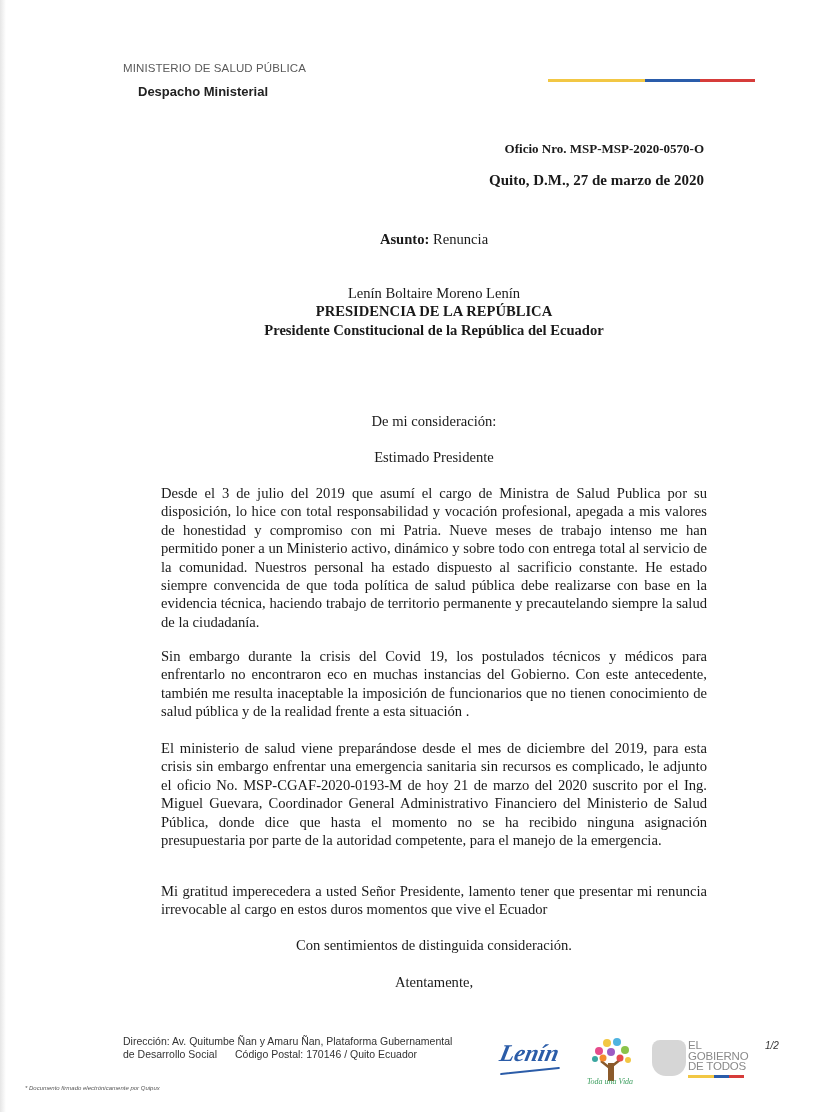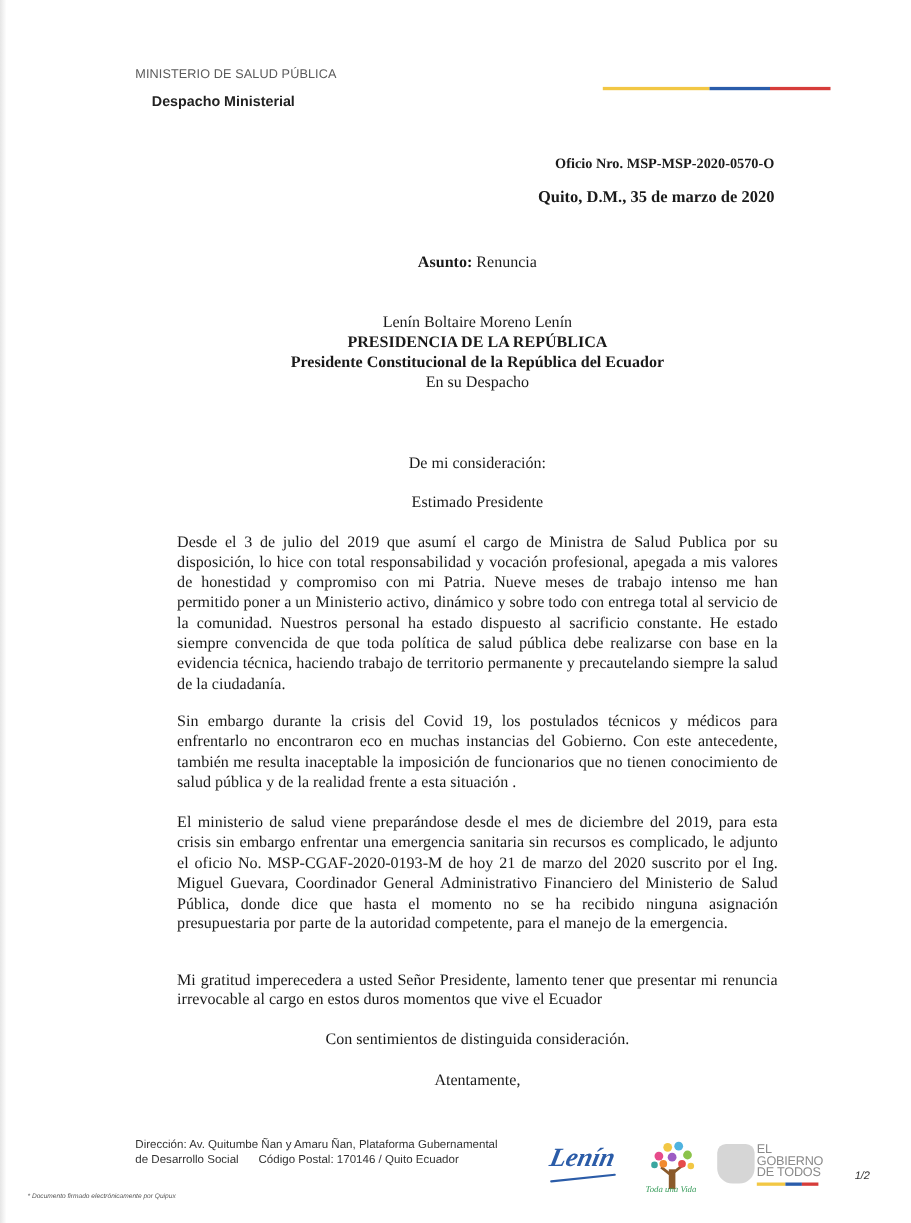--- a/index.html
+++ b/index.html
@@ -26,21 +26,21 @@
   .p1 { top: 484px; }
   .p2 { top: 647px; }
   .p3 { top: 739px; }
   .p4 { top: 882px; }
   .cierre { top: 936px; }
   .atent { top: 973px; }
 
   .footer-addr { position: absolute; left: 123px; top: 1035px; font-family: "Liberation Sans", sans-serif; font-size: 10.5px; line-height: 13.3px; color: #333; }
   .footer-addr .gap { display: inline-block; width: 18px; }
   .quipux { position: absolute; left: 25px; top: 1085px; font-family: "Liberation Sans", sans-serif; font-size: 6px; font-style: italic; color: #555; }
-  .pagenum { position: absolute; left: 765px; top: 1064px; font-family: "Liberation Sans", sans-serif; font-size: 10px; font-style: italic; color: #333; margin-left: 12px; }
+  .pagenum { position: absolute; left: 765px; top: 1040px; font-family: "Liberation Sans", sans-serif; font-size: 10px; font-style: italic; color: #333; }
 
   .logo-lenin { position: absolute; left: 500px; top: 1040px; font-family: "Liberation Serif", serif; font-style: italic; font-weight: bold; font-size: 24px; color: #2b5ca8; transform: skewX(-12deg); }
   .logo-lenin-underline { position: absolute; left: 500px; top: 1070px; width: 60px; height: 2px; background: #2b5ca8; border-radius: 2px; transform: rotate(-6deg); }
   .logo-tree { position: absolute; left: 585px; top: 1033px; width: 52px; height: 56px; }
   .logo-tree-caption { position: absolute; left: 580px; top: 1077px; font-family: "Liberation Serif", serif; font-style: italic; font-size: 8px; color: #3a9d5d; width: 60px; text-align: center; }
   .logo-shield { position: absolute; left: 652px; top: 1040px; width: 34px; height: 36px; border-radius: 8px 8px 14px 14px; background: #d6d6d6; }
   .logo-gob { position: absolute; left: 688px; top: 1040px; font-family: "Liberation Sans", sans-serif; font-size: 11.5px; line-height: 10.5px; color: #8a8a8a; letter-spacing: -0.2px; }
   .gob-bar { position: absolute; left: 688px; top: 1075px; width: 56px; height: 3px; display: flex; }
   .gob-bar span { height: 3px; display: block; }
 </style>
@@ -51,32 +51,31 @@
 
 <div class="ministry">MINISTERIO DE SALUD PÚBLICA</div>
 <div class="despacho">Despacho Ministerial</div>
 <div class="flagbar">
   <span style="width:97px;background:#f2c744"></span>
   <span style="width:55px;background:#2a5caa"></span>
   <span style="width:55px;background:#d63c3a"></span>
 </div>
 
 <div class="oficio">Oficio Nro. MSP-MSP-2020-0570-O</div>
-<div class="fecha">Quito, D.M., 35 de marzo de 2020</div>
+<div class="fecha">Quito, D.M., 27 de marzo de 2020</div>
 
 <div class="body-block asunto">
   <b>Asunto:</b>
   <span>Renuncia</span>
 </div>
 
 <div class="body-block recipient">
   <div>Lenín Boltaire Moreno Lenín</div>
   <div class="bold">PRESIDENCIA DE LA REPÚBLICA</div>
   <div class="bold">Presidente Constitucional de la República del Ecuador</div>
-  <div>En su Despacho</div>
 </div>
 
 <div class="body-block saludo1">De mi consideración:</div>
 <div class="body-block saludo2">Estimado Presidente</div>
 
 <div class="body-block para p1">Desde el 3 de julio del 2019 que asumí el cargo de Ministra de Salud Publica por su disposición, lo hice con total responsabilidad y vocación profesional, apegada a mis valores de honestidad y compromiso con mi Patria. Nueve meses de trabajo intenso me han permitido poner a un Ministerio activo, dinámico y sobre todo con entrega total al servicio de la comunidad. Nuestros personal ha estado dispuesto al sacrificio constante. He estado siempre convencida de que toda política de salud pública debe realizarse con base en la evidencia técnica,  haciendo trabajo de territorio permanente y precautelando siempre la salud de la ciudadanía.</div>
 <div class="body-block para p2">Sin embargo durante la crisis del Covid 19, los postulados técnicos y médicos para enfrentarlo no encontraron eco en muchas instancias del Gobierno. Con este antecedente, también me resulta inaceptable la imposición de funcionarios que no tienen conocimiento de salud pública  y de la realidad  frente a esta situación .</div>
 <div class="body-block para p3">El ministerio de salud viene preparándose desde el mes de diciembre del 2019, para esta crisis sin embargo enfrentar una emergencia sanitaria sin recursos es complicado, le adjunto el oficio No. MSP-CGAF-2020-0193-M de hoy 21 de marzo del 2020 suscrito por el Ing. Miguel Guevara, Coordinador General Administrativo Financiero del Ministerio de Salud Pública, donde dice que hasta el momento no se ha recibido ninguna asignación presupuestaria por parte de la autoridad competente, para el manejo de la emergencia.</div>
 <div class="body-block para p4">Mi gratitud imperecedera a usted Señor Presidente, lamento tener que presentar mi renuncia irrevocable al cargo en estos duros momentos que vive el Ecuador</div>
 

